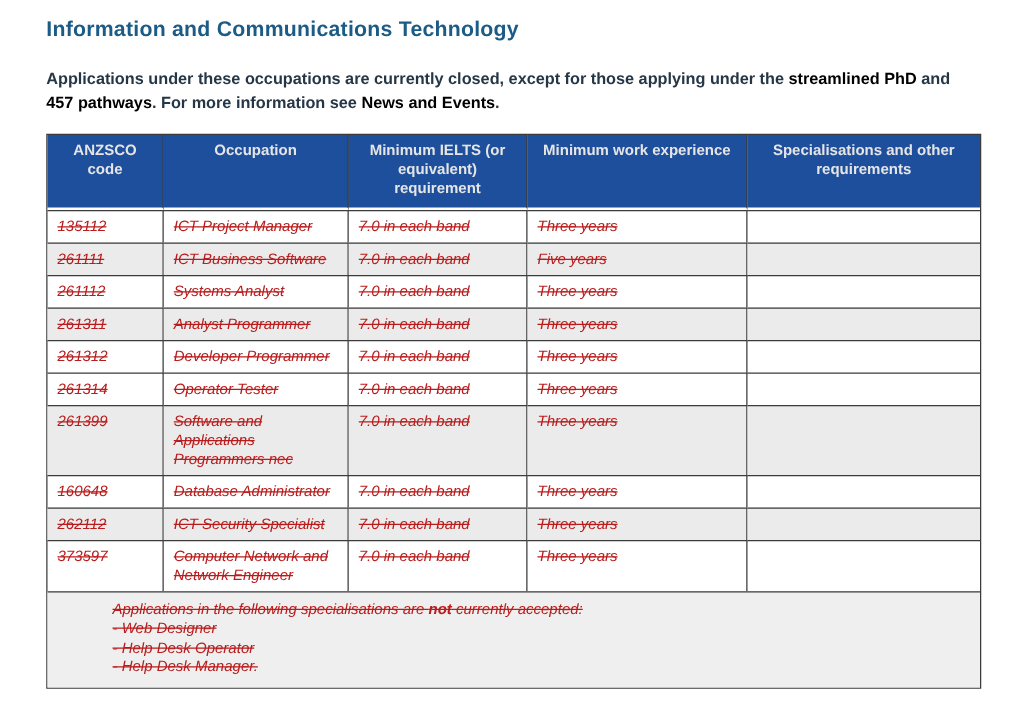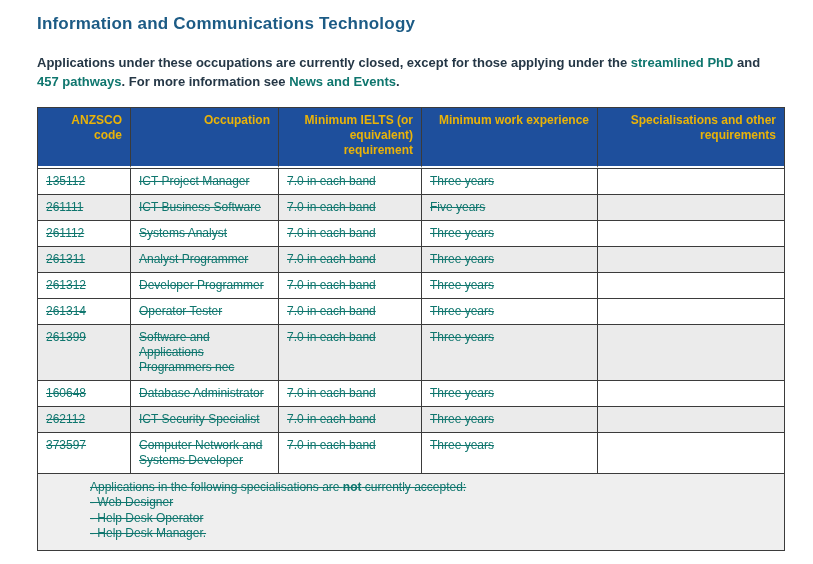--- a/index.html
+++ b/index.html
@@ -17,57 +17,58 @@
 
   .intro {
     color: #253746;
     font-size: 13px;
     font-weight: bold;
     line-height: 1.45;
     width: 746px;
     margin-bottom: 15px;
   }
   .intro a {
-    color: #0f766e;
+    color: #000000;
     text-decoration: none;
     cursor: pointer;
   }
 
   table.occupations {
     width: 746px;
     border-collapse: separate;
     border-spacing: 0;
     border: 1px solid #3b3b3b;
     font-size: 12px;
     table-layout: fixed;
   }
   th {
     background: #1e4f9c;
-    color: #eab308;
+    color: #e5e5e5;
     font-weight: bold;
-    text-align: right;
+    text-align: center;
     vertical-align: top;
     padding: 5px 8px 8px 8px;
     border-right: 1px solid #3b3b3b;
     border-bottom: 2px solid #ffffff;
     line-height: 1.25;
   }
   th:last-child { border-right: none; }
   td {
     vertical-align: top;
     padding: 5px 8px;
     border-right: 1px solid #3b3b3b;
     border-top: 1px solid #3b3b3b;
     line-height: 1.25;
   }
   td:last-child { border-right: none; }
   tr.alt td { background: #ebebeb; }
   .struck {
-    color: #0f766e;
+    color: #b91c1c;
     text-decoration: line-through;
+    font-style: italic;
   }
   td.footer-cell {
     background: #efefef;
     padding: 6px 8px 8px 8px;
   }
   .footer-line { line-height: 1.3; margin-left: 44px; }
   .footer-bold { font-weight: bold; }
 </style>
 </head>
 <body>
@@ -154,21 +155,21 @@
         </tr>
         <tr class="alt">
           <td><span class="struck">262112</span></td>
           <td><span class="struck">ICT Security Specialist</span></td>
           <td><span class="struck">7.0 in each band</span></td>
           <td><span class="struck">Three years</span></td>
           <td></td>
         </tr>
         <tr>
           <td><span class="struck">373597</span></td>
-          <td><span class="struck">Computer Network and Systems Developer</span></td>
+          <td><span class="struck">Computer Network and Network Engineer</span></td>
           <td><span class="struck">7.0 in each band</span></td>
           <td><span class="struck">Three years</span></td>
           <td></td>
         </tr>
       </tbody>
     <tbody>
       <tr>
         <td class="footer-cell" colspan="5">
           <div class="footer-line struck"><span>Applications in the following specialisations are </span><span class="footer-bold">not</span><span> currently accepted:</span></div>
           <div class="footer-line struck">- Web Designer</div>

